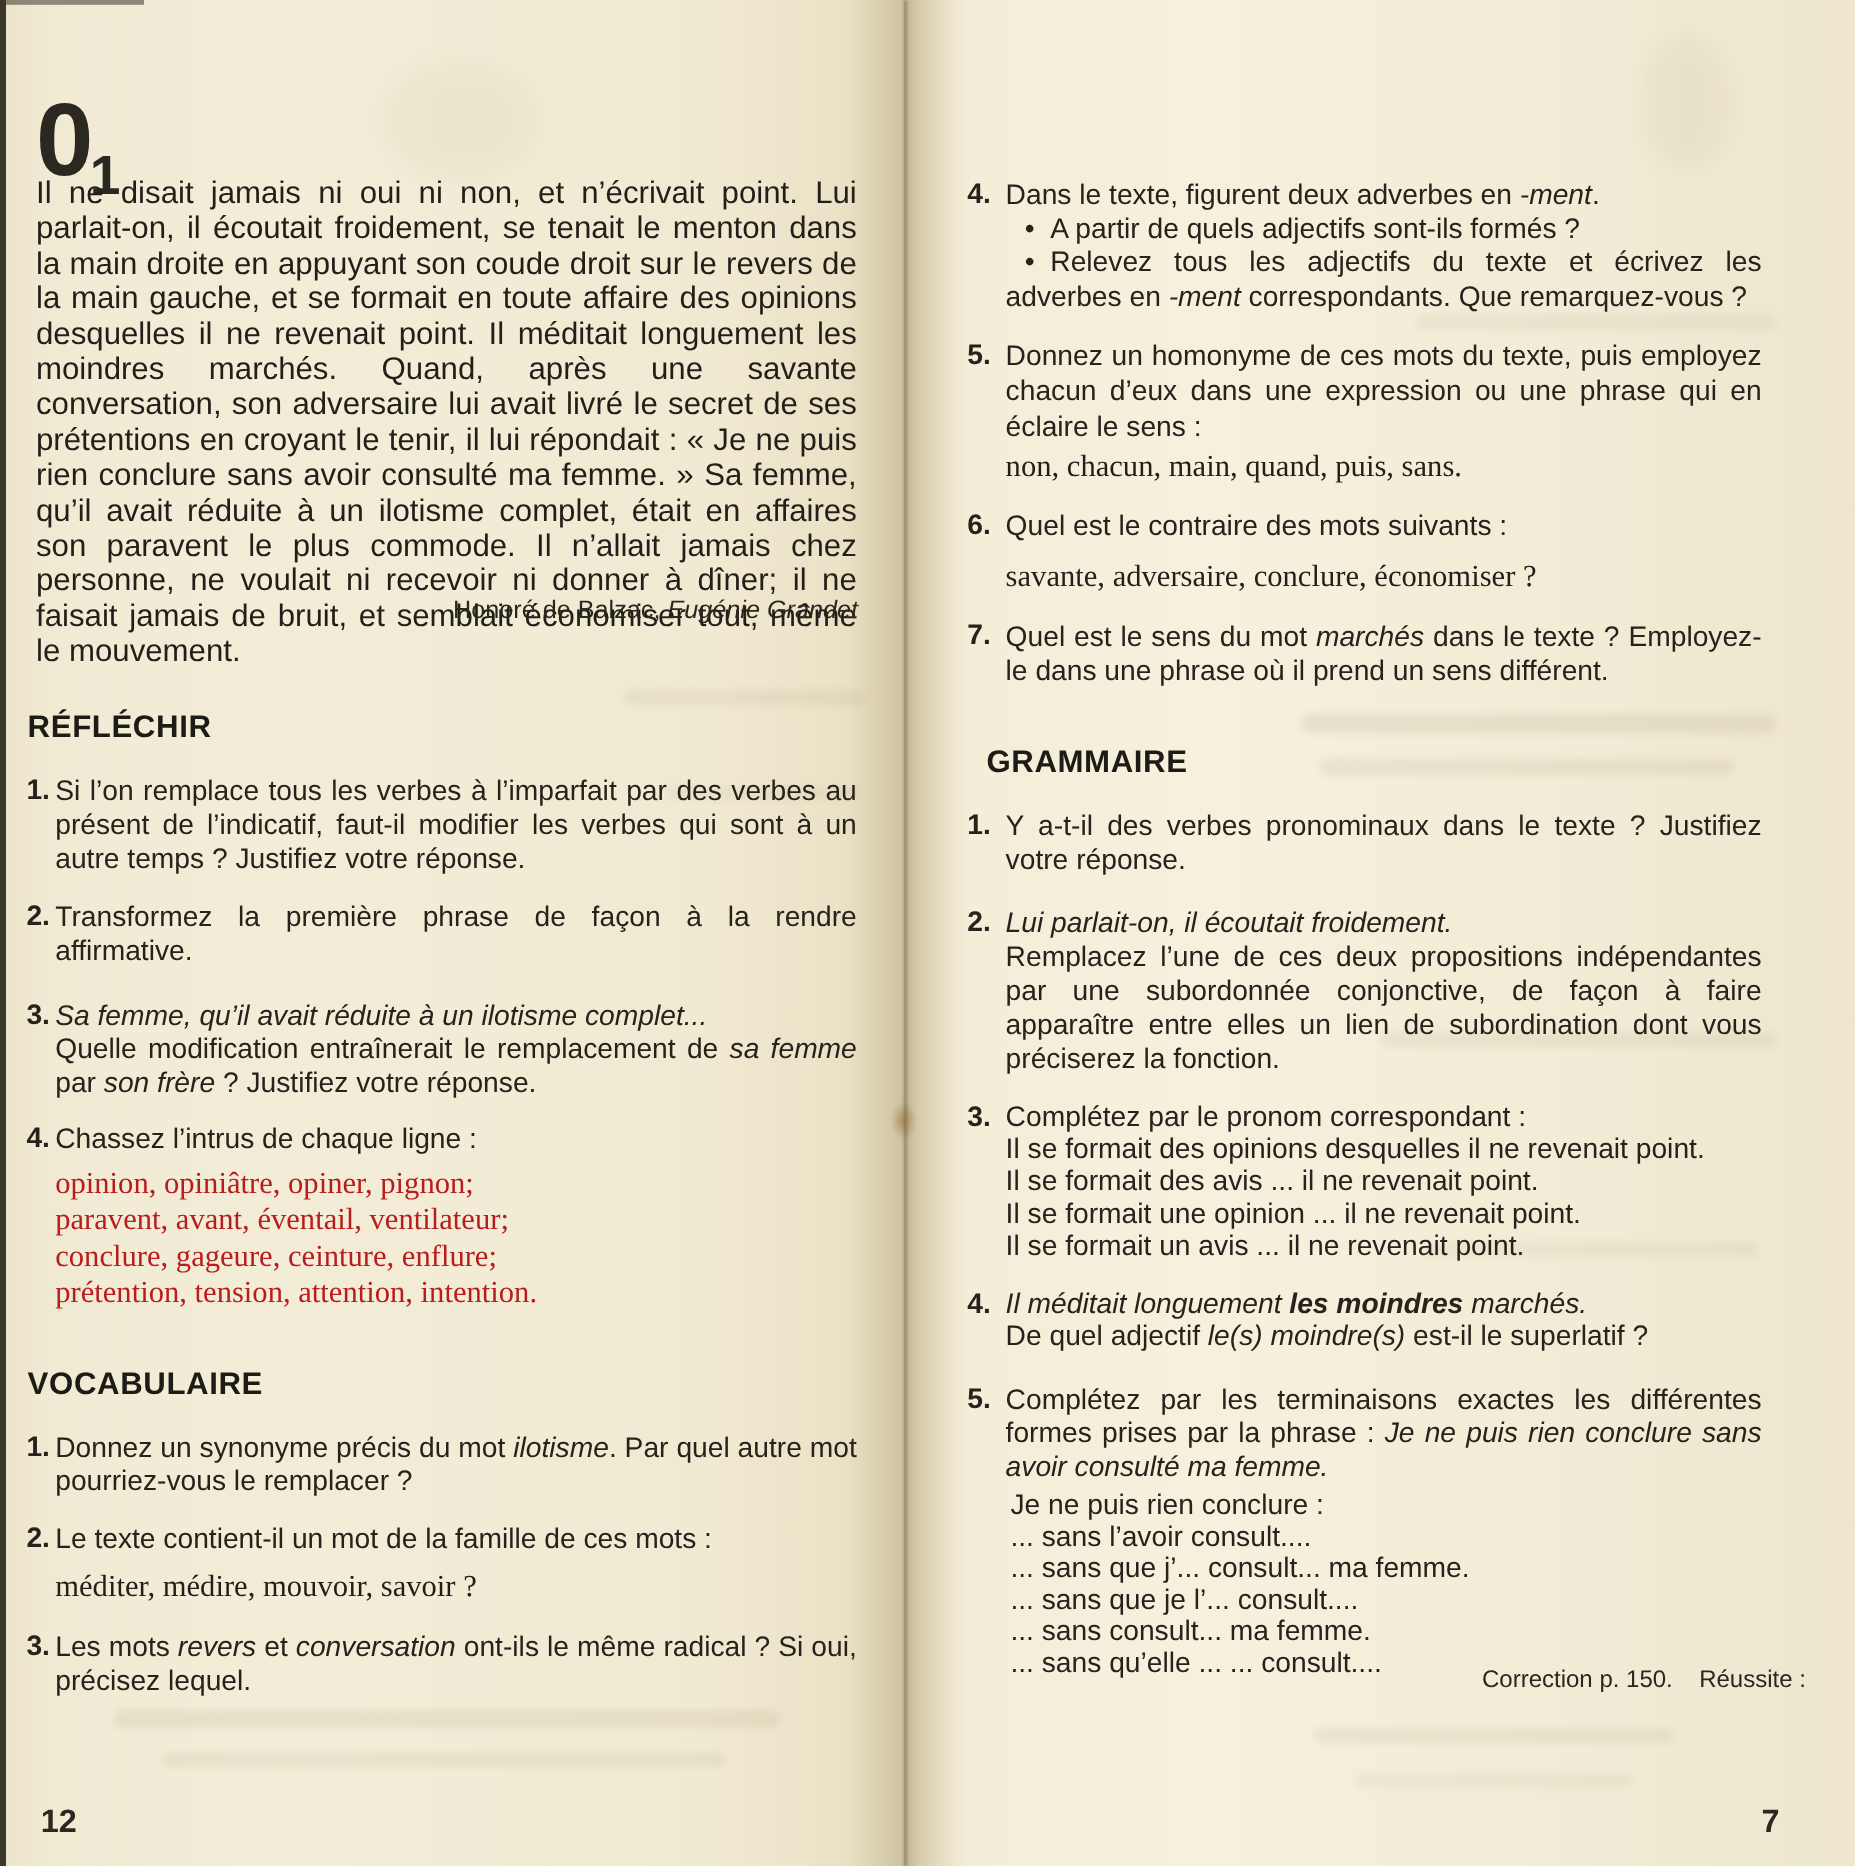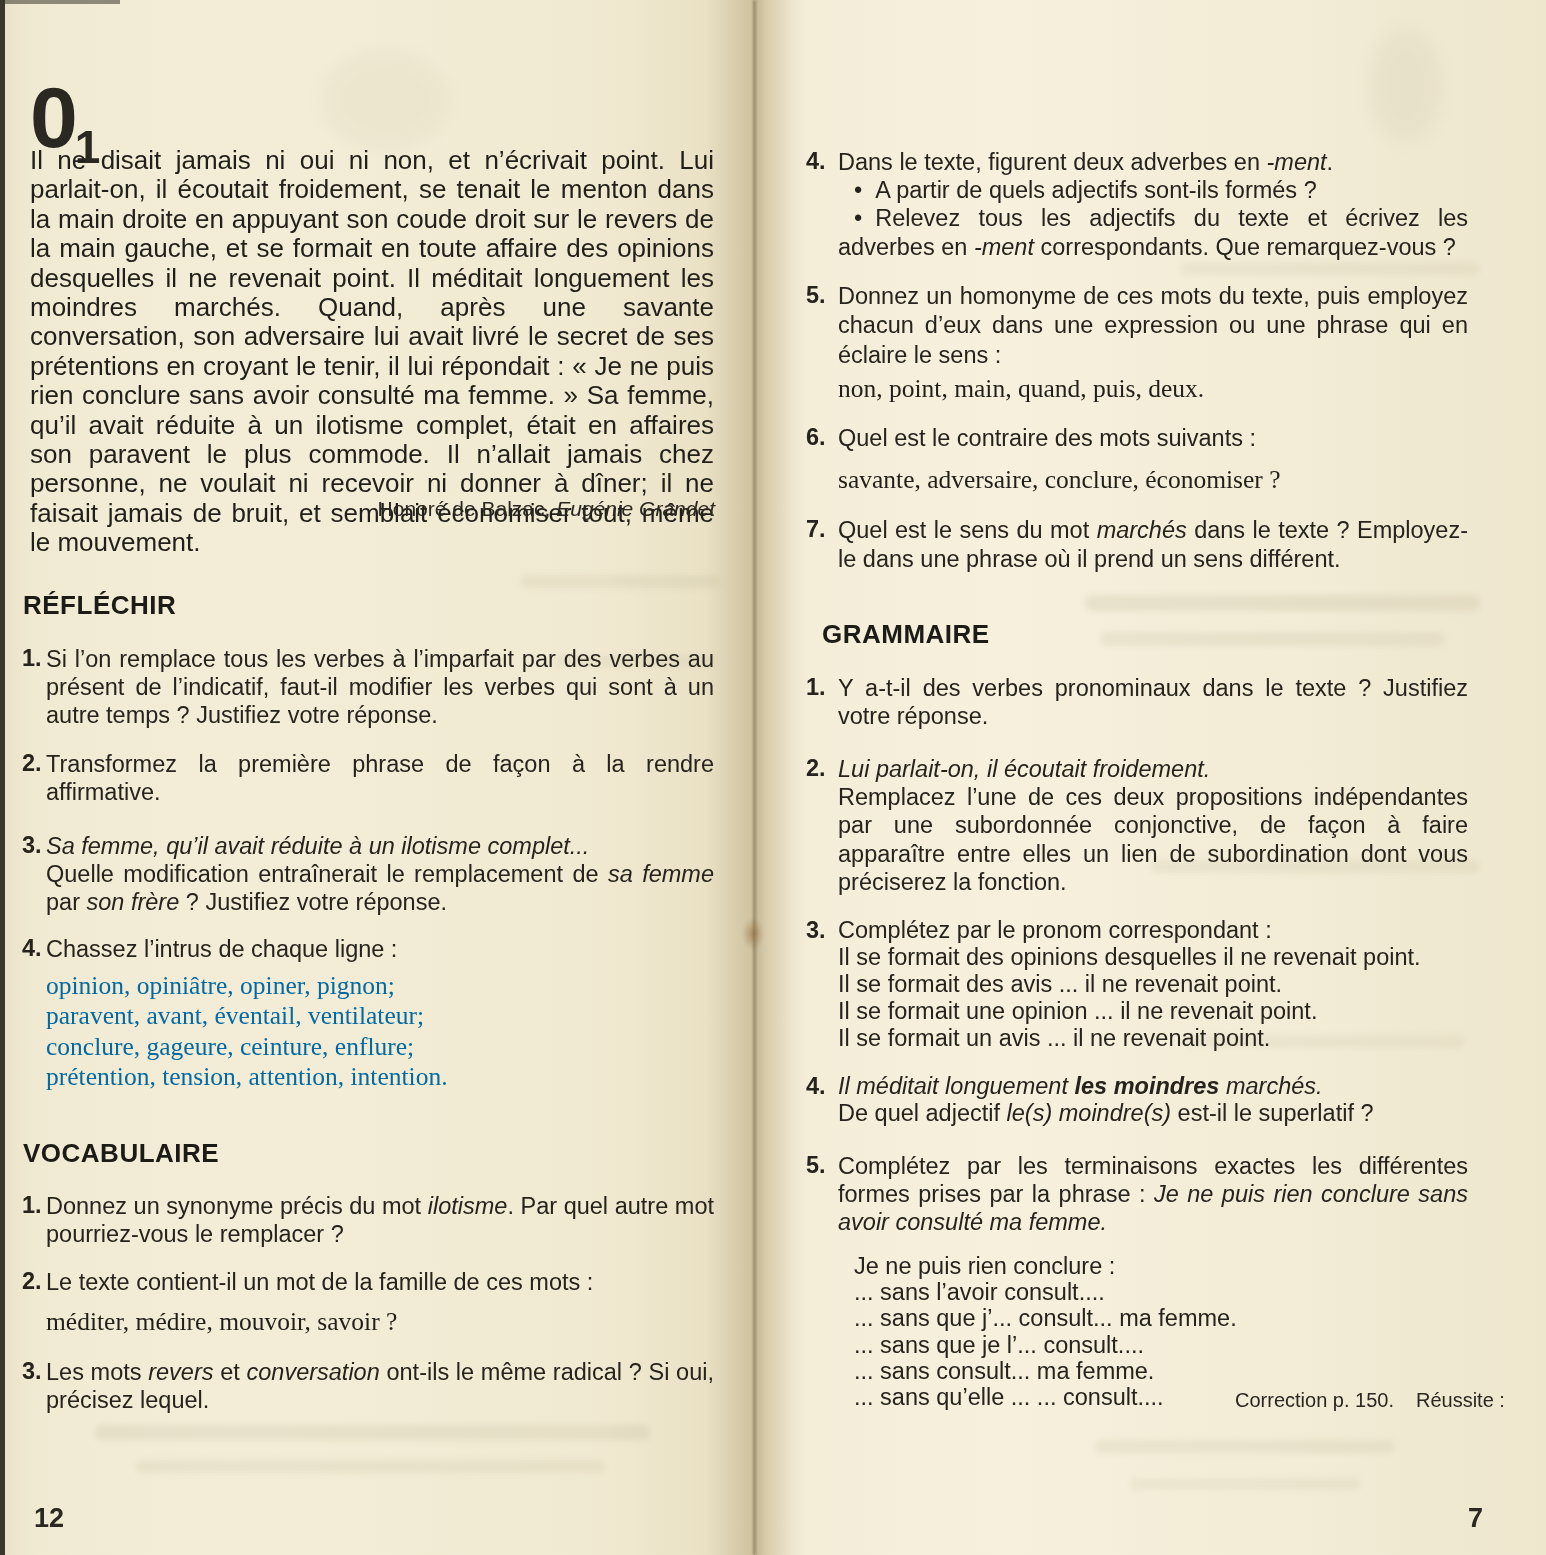--- a/index.html
+++ b/index.html
@@ -49,24 +49,24 @@
   .h-gram { left:822px; top:619px; }
 
   .item { position:absolute; box-sizing:border-box; }
   .item-l { left:22px; width:692px; padding-left:24px; }
   .item-r { left:806px; width:662px; padding-left:32px; }
   .num { position:absolute; left:0; top:0; font-weight:bold; font-size:23.5px; }
   .qtext { margin:0; font-size:23.5px; line-height:28px; text-align:justify; }
   .lh29 { line-height:29.3px; }
   .lh282 { line-height:28.2px; }
   .lh27 { line-height:27px; }
-  .serif-list { margin:8px 0 0 0; font-family:"Liberation Serif", serif; font-size:25.5px; line-height:30.4px; color:#0369a1; }
+  .serif-list { margin:8px 0 0 0; font-family:"Liberation Serif", serif; font-size:25.5px; line-height:30.4px; color:#b91c1c; }
   .serif-line { margin-top:11px; font-family:"Liberation Serif", serif; font-size:25.5px; color:#211f19; }
   .bullet { margin-left:16px; margin-right:13px; }
-  .sans-lines { margin:16px; font-size:23.5px; line-height:26.3px; }
+  .sans-lines { margin:4px; font-size:23.5px; line-height:26.3px; }
   .sans-lines .block { }
 
   .footer-line { position:absolute; left:1235px; top:1389px; font-size:20px; color:#2a2721; white-space:nowrap; }
   .footer-line .sp1 { margin-left:22px; }
 
   .pagenum { position:absolute; font-size:27px; font-weight:bold; color:#2b2822;margin-top:23px; }
   .pn-left { left:34px; top:1480px; }
   .pn-right { left:1468px; top:1480px; }
 </style>
 </head>
@@ -148,21 +148,21 @@
   <div class="pagenum pn-left">12</div>
 
   <div class="item item-r" style="top:148px">
     <span class="num">4.</span>
     <p class="qtext lh282"><span>Dans le texte, figurent deux adverbes en </span><span class="it">-ment</span><span>.</span><br><span class="bullet">•</span><span>A partir de quels adjectifs sont-ils formés ?</span><br><span class="bullet">•</span><span>Relevez tous les adjectifs du texte et écrivez les adverbes en </span><span class="it">-ment</span><span> correspondants. Que remarquez-vous ?</span></p>
   </div>
 
   <div class="item item-r" style="top:282px">
     <span class="num">5.</span>
     <p class="qtext lh29">Donnez un homonyme de ces mots du texte, puis employez chacun d’eux dans une expression ou une phrase qui en éclaire le sens :</p>
-    <div class="serif-line" style="margin-top:4px">non, point, main, quand, puis, deux.</div>
+    <div class="serif-line" style="margin-top:4px">non, chacun, main, quand, puis, sans.</div>
   </div>
 
   <div class="item item-r" style="top:424px">
     <span class="num">6.</span>
     <p class="qtext">Quel est le contraire des mots suivants :</p>
     <div class="serif-line" style="margin-top:13px">savante, adversaire, conclure, économiser ?</div>
   </div>
 
   <div class="item item-r" style="top:516px">
     <span class="num">7.</span>

